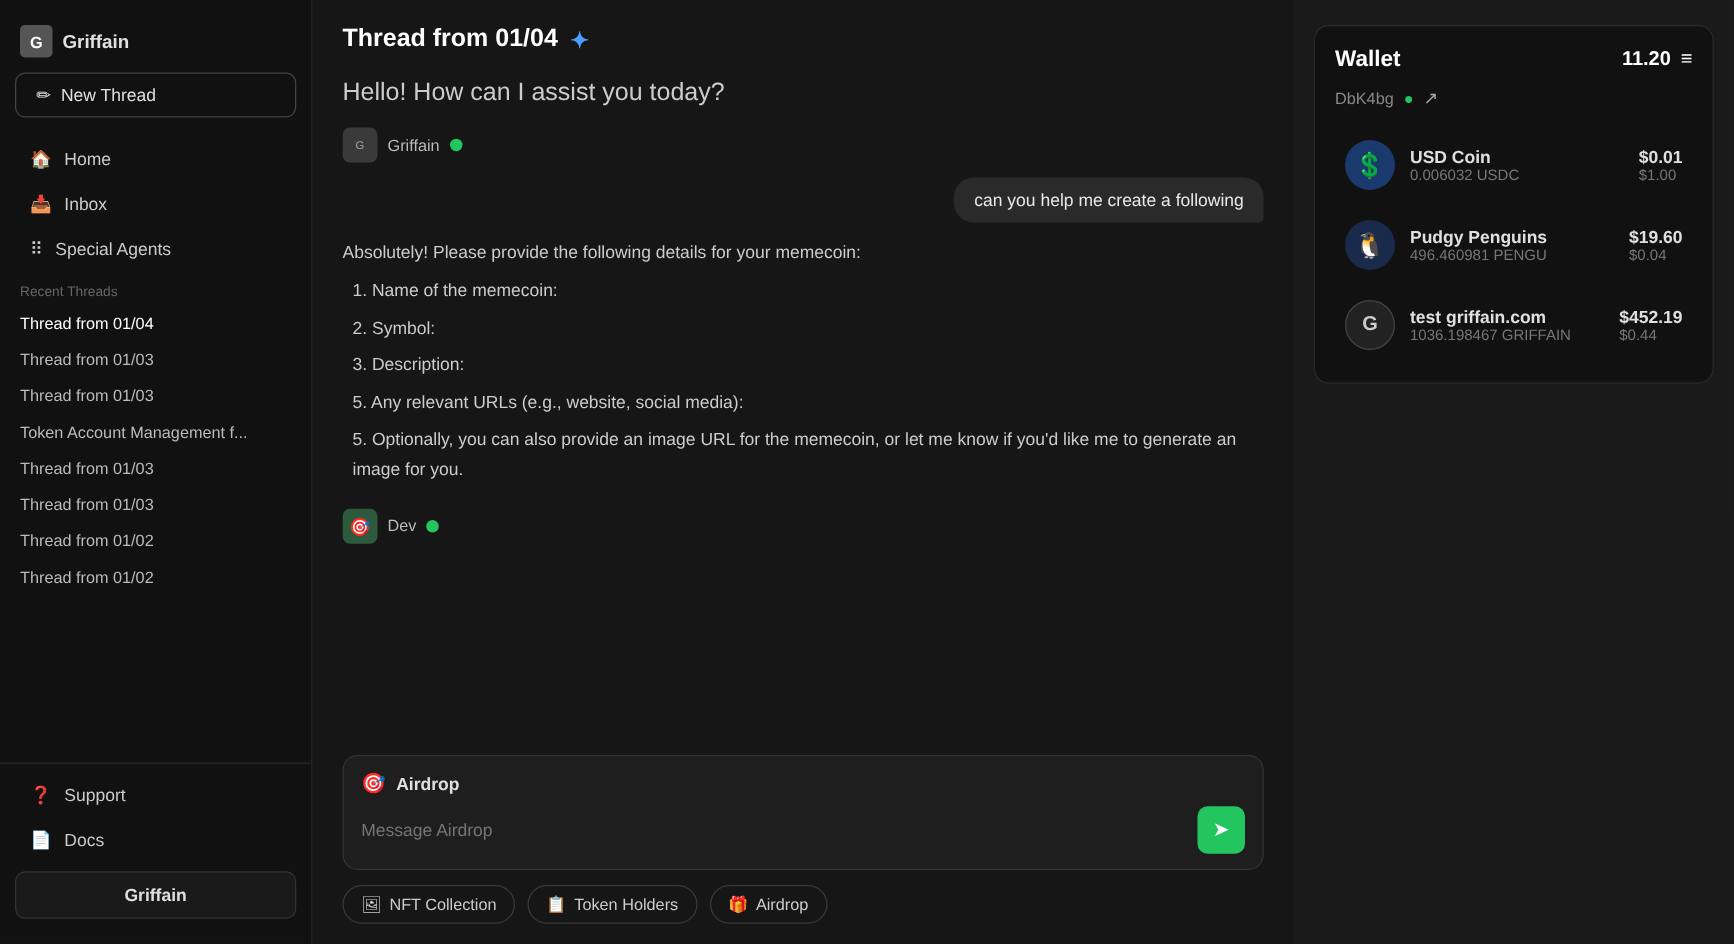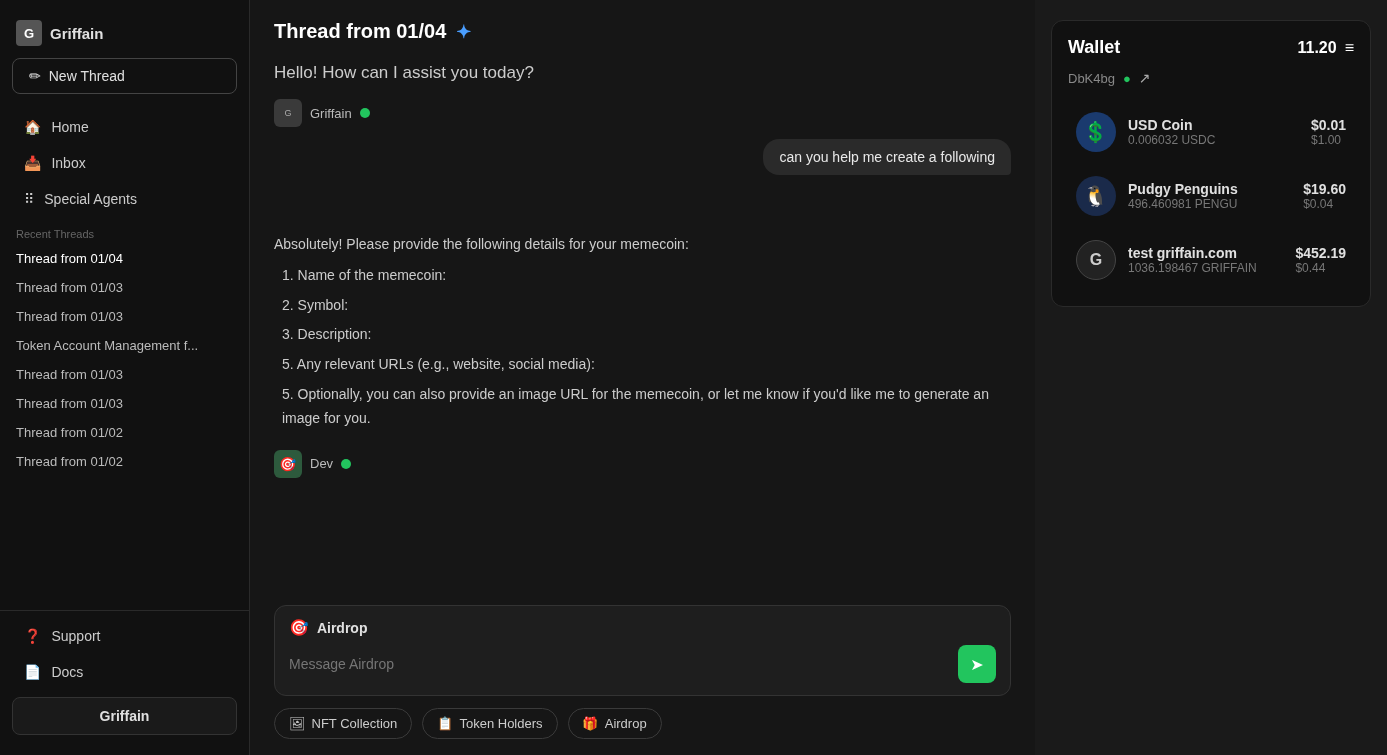--- a/index.html
+++ b/index.html
@@ -131,21 +131,21 @@
     .chat-area {
       flex: 1;
       overflow-y: auto;
       display: flex;
       flex-direction: column;
       gap: 12px;
     }
 
     .assistant-greeting {
       color: #ccc;
-      font-size: 17px;
+      font-size: 20px;
       padding: 4px 0;
     }
 
     .user-row {
       display: flex;
       align-items: center;
       gap: 8px;
     }
     .user-avatar-small {
       width: 28px; height: 28px;
@@ -174,21 +174,20 @@
       align-self: flex-end;
       color: #e8e8e8;
       font-size: 14px;
     }
 
     .assistant-response {
       color: #ccc;
       font-size: 14px;
       line-height: 1.7;
       max-width: 750px;
-      margin-top: 46px;
     }
     .assistant-response p { margin-bottom: 4px; }
     .response-list {
       list-style: none;
       padding-left: 8px;
     }
     .response-list li {
       padding: 3px 0;
       color: #ccc;
     }

